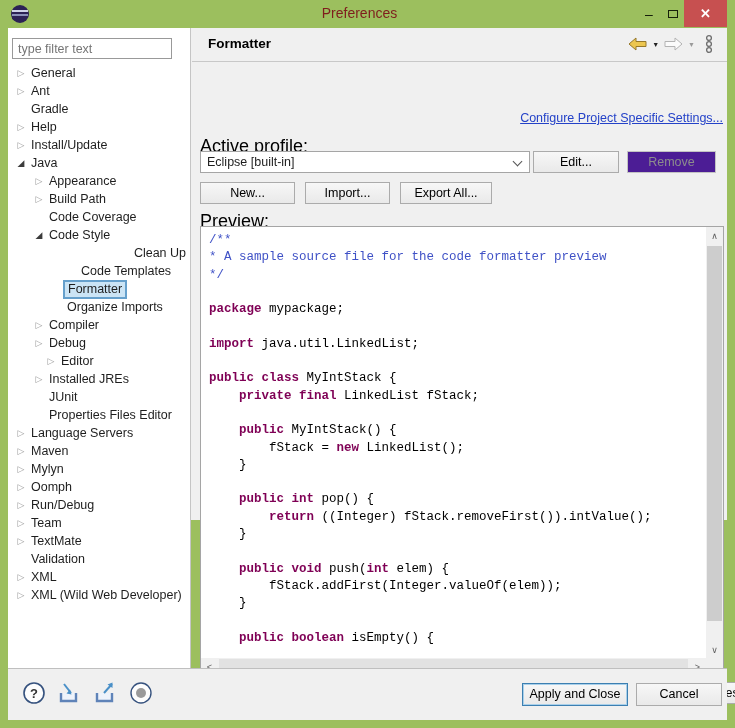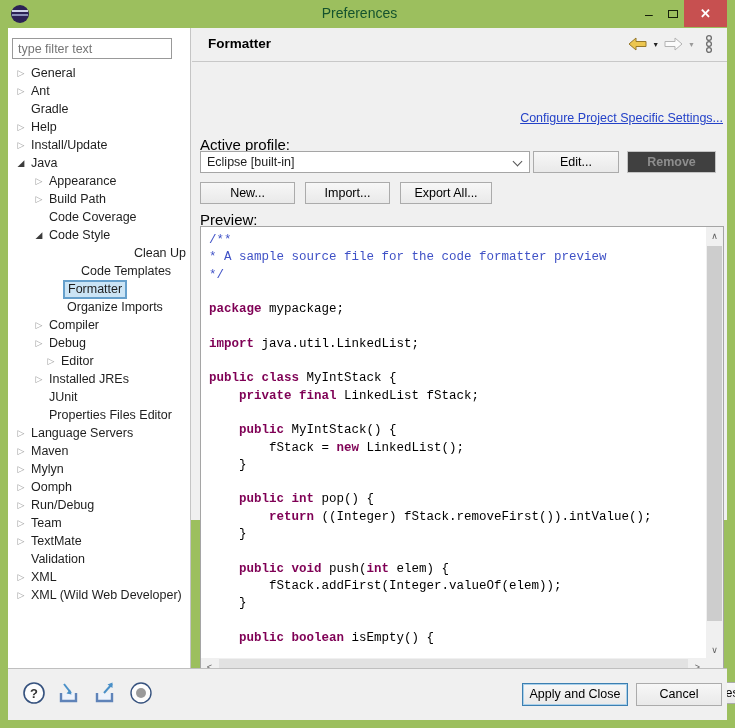--- a/index.html
+++ b/index.html
@@ -7,21 +7,21 @@
   body { font-family:"Liberation Sans", sans-serif; font-size:13px; color:#1e1e1e; }
 
   .window { position:relative; width:735px; height:728px; background:#9cbf5e; overflow:hidden; }
 
   
   .titlebar { position:absolute; left:0; top:0; width:735px; height:28px; background:#9cbf5e; }
   .app-icon { position:absolute; left:11px; top:5px; width:18px; height:18px; border-radius:50%;
               background:#2c2255; overflow:hidden; }
   .app-icon i { position:absolute; left:1px; right:1px; height:2px; background:#cfd3e8; }
   .app-icon i.s1{ top:5px; } .app-icon i.s2{ top:9px; background:#8a90b8;}
-  .titlebar-title { position:absolute; left:0; right:16px; top:5px; text-align:center; font-size:14px; color:#14532d; }
+  .titlebar-title { position:absolute; left:0; right:16px; top:5px; text-align:center; font-size:14px; color:#7f1d1d; }
   .winbtn { position:absolute; top:0; height:27px; display:flex; align-items:center; justify-content:center; cursor:default; }
   .btn-min { left:638px; width:22px; font-size:14px; color:#16200a; }
   .btn-max { left:662px; width:22px; }
   .btn-max .sq { width:10px; height:8px; border:1.5px solid #16200a; }
   .btn-close { left:684px; width:43px; background:#c75050; color:#fff; font-weight:bold; font-size:13px; }
 
   
   .dialog { position:absolute; left:8px; top:28px; width:719px; height:492px; background:#f0f0f0; }
 
   
@@ -42,28 +42,28 @@
   .page-header { position:absolute; left:184px; top:0; width:535px; height:34px; background:#f0f0f0; border-bottom:1px solid #c8c8c8; }
   .page-title { position:absolute; left:16px; top:8px; font-weight:bold; font-size:13.5px; color:#000; }
   .nav-icons { position:absolute; right:14px; top:6px; display:flex; align-items:center; gap:4px; }
   .nav-icons svg { display:block; }
   .dd-small { font-size:7px; color:#222; padding:0 1px; }
   .dd-small.dis { color:#9a9a9a; }
 
   
   .content { position:absolute; left:184px; top:35px; width:535px; height:605px;margin-top:40px; }
   .cfg-link { position:absolute; right:4px; top:8px; font-size:12.5px; color:#2442c8; text-decoration:underline; cursor:pointer; }
-  .lbl { font-size:15px; color:#000; }
+  .lbl { font-size:18px; color:#000; }
   .lbl-active { position:absolute; left:8px; top:33px; }
   .combo { position:absolute; left:8px; top:48px; width:330px; height:22px; background:#fff; border:1px solid #a5a5a5;
            font-size:12.5px; line-height:20px; padding-left:6px; cursor:default; }
   .combo-chev { position:absolute; right:8px; top:6px; width:7px; height:7px; border-left:1.5px solid #555; border-bottom:1.5px solid #555; transform:rotate(-45deg); }
   .btn { position:absolute; height:22px; background:linear-gradient(#f7f7f7,#e9e9e9); border:1px solid #ababab;
          font-family:"Liberation Sans",sans-serif; font-size:12.5px; color:#000; text-align:center; line-height:20px; cursor:default; }
-  .btn.disabled { background:#404040; border-color:#c3c3c3; color:#8d8d8d;font-weight:bold; }
+  .btn.disabled { background:#4c1d95; border-color:#c3c3c3; color:#8d8d8d; }
   .btn-edit { left:341px; top:48px; width:86px; }
   .btn-remove { left:435px; top:48px; width:89px; }
   .btn-new { left:8px; top:79px; width:95px; }
   .btn-import { left:113px; top:79px; width:85px; }
   .btn-export { left:208px; top:79px; width:92px; }
   .lbl-preview { position:absolute; left:8px; top:108px;text-decoration:underline; }
 
   
   .preview-box { position:absolute; left:8px; top:123px; width:524px; height:450px; background:#fff; border:1px solid #a5a5a5; overflow:hidden; }
   .code-pane { position:absolute; left:0; top:0; right:17px; bottom:17px; overflow:hidden; padding:5px 0 0 8px; }

